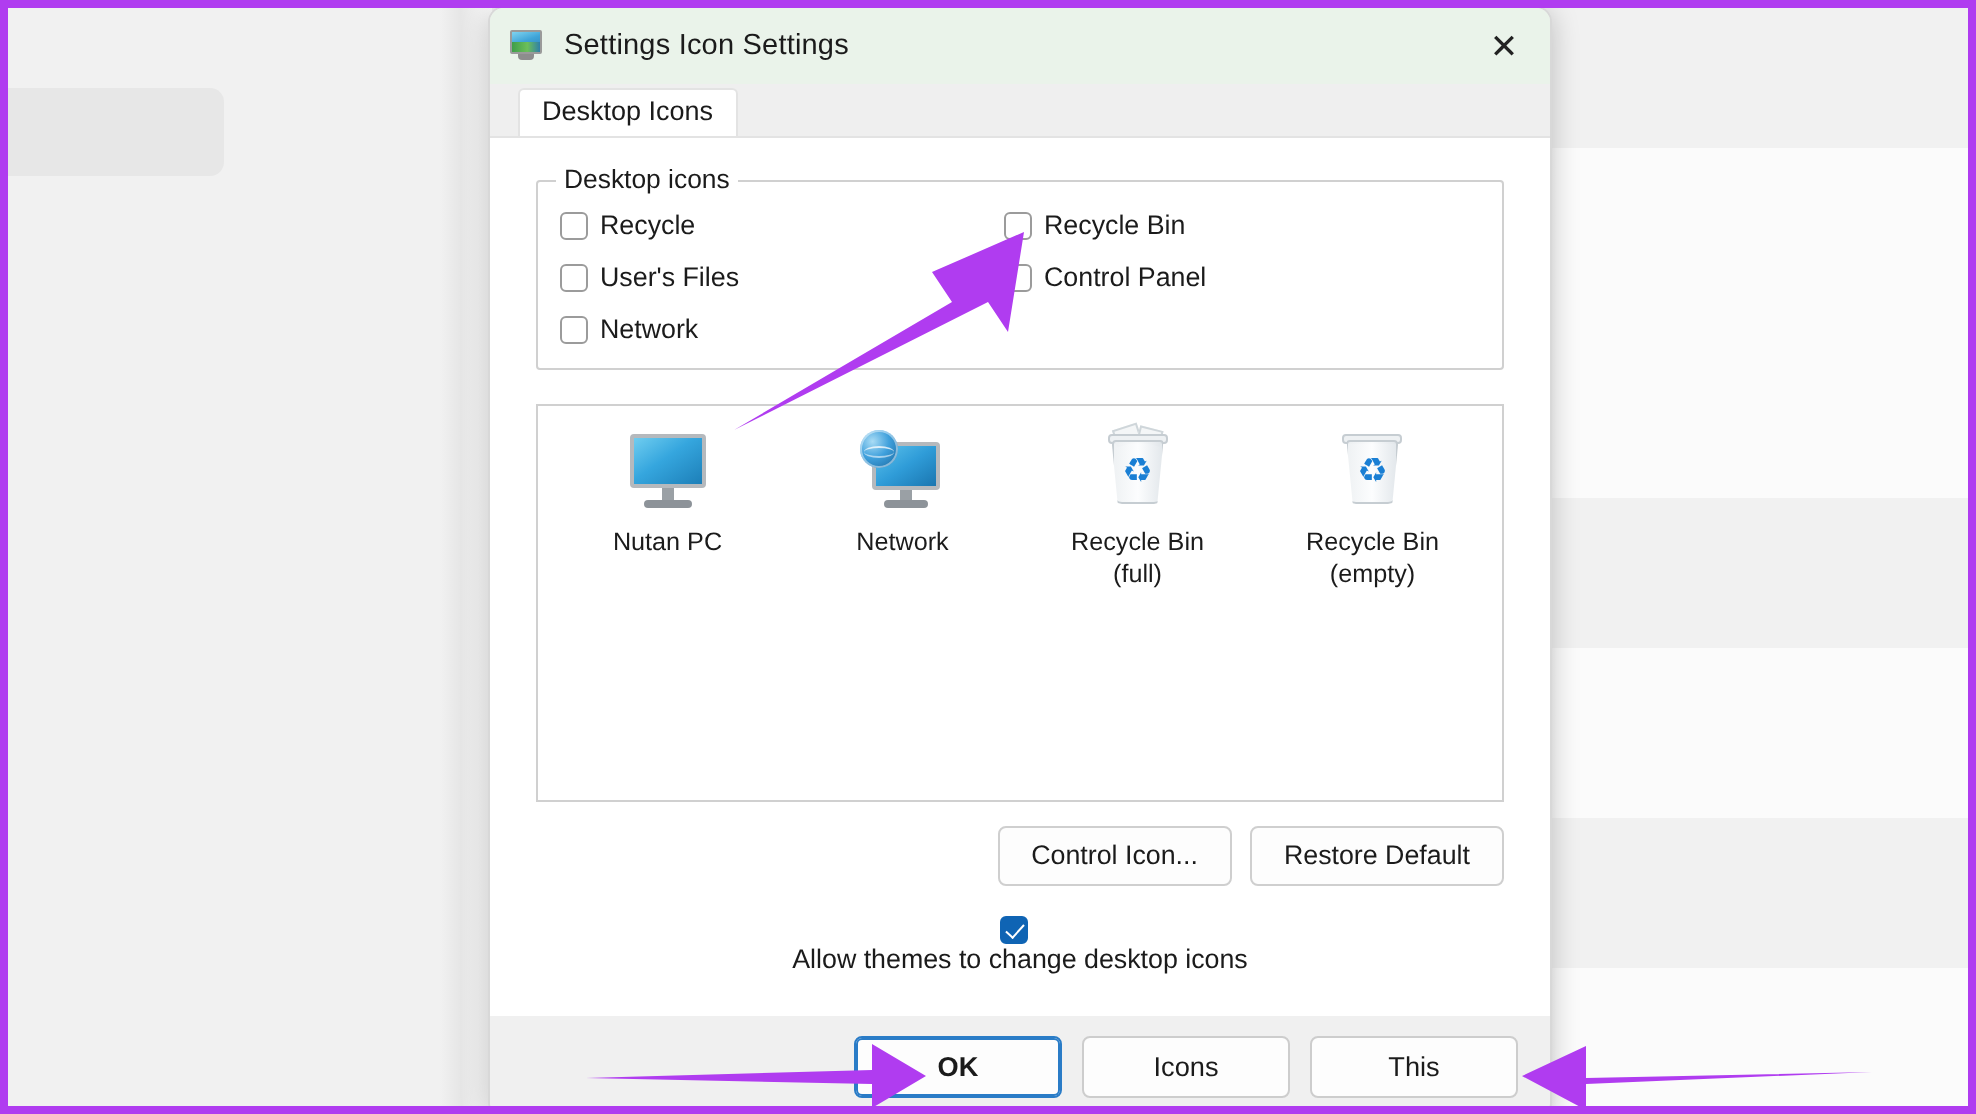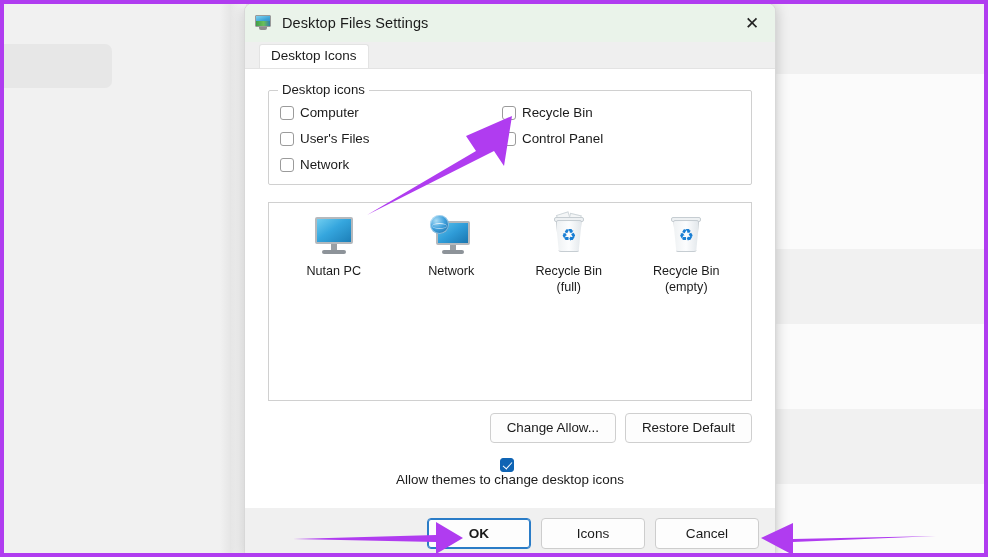--- a/index.html
+++ b/index.html
@@ -463,39 +463,39 @@
 
   <div class="bg-seam" style="left:216px;"></div>
 
   <div id="dialog">
 
     <div class="titlebar">
       <div class="title-icon">
         <div class="mon"></div>
         <div class="base"></div>
       </div>
-      <div class="title-text">Desktop Files Settings</div>
+      <div class="title-text">Settings Icon Settings</div>
       <div class="close-btn">✕</div>
     </div>
 
     <div class="tabstrip">
       <div class="tab">
         <span>Desktop Icons</span>
       </div>
     </div>
 
     <div class="tabpage">
 
       <div class="groupbox">
         <div class="groupbox-label">Desktop icons</div>
         <div class="cb-grid">
 
           <div class="cbrow">
             <div class="cbox"></div>
-            <div class="cblabel">Computer</div>
+            <div class="cblabel">Recycle</div>
           </div>
 
           <div class="cbrow">
             <div class="cbox"></div>
             <div class="cblabel">Recycle Bin</div>
           </div>
 
           <div class="cbrow">
             <div class="cbox"></div>
             <div class="cblabel">User's Files</div>
@@ -560,35 +560,35 @@
             <div class="icon-caption">
               <div>Recycle Bin</div>
               <div>(empty)</div>
             </div>
           </div>
 
         </div>
       </div>
 
       <div class="btnrow">
-        <div class="btn">Change Allow...</div>
+        <div class="btn">Control Icon...</div>
         <div class="btn">Restore Default</div>
       </div>
 
       <div class="allow-row">
         <div class="cbox checked"></div>
         <div class="cblabel">Allow themes to change desktop icons</div>
       </div>
 
     </div>
 
     <div class="footer">
       <div class="fbtn focused">OK</div>
       <div class="fbtn">Icons</div>
-      <div class="fbtn">Cancel</div>
+      <div class="fbtn">This</div>
     </div>
 
   </div>
 
   <svg class="arrow-layer" width="988" height="557" viewBox="0 0 988 557">
 
     <g>
       <polygon points="363,211 472,147 462,132 508,112 500,162 490,147" fill="#b03cf0"></polygon>
     </g>
 

